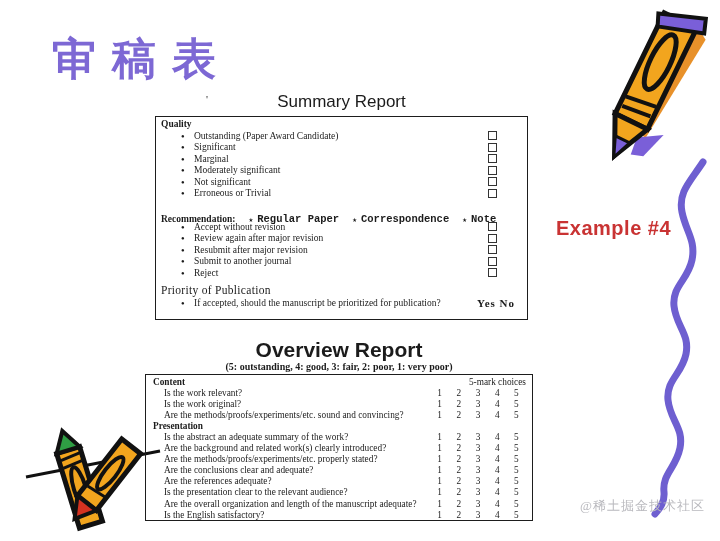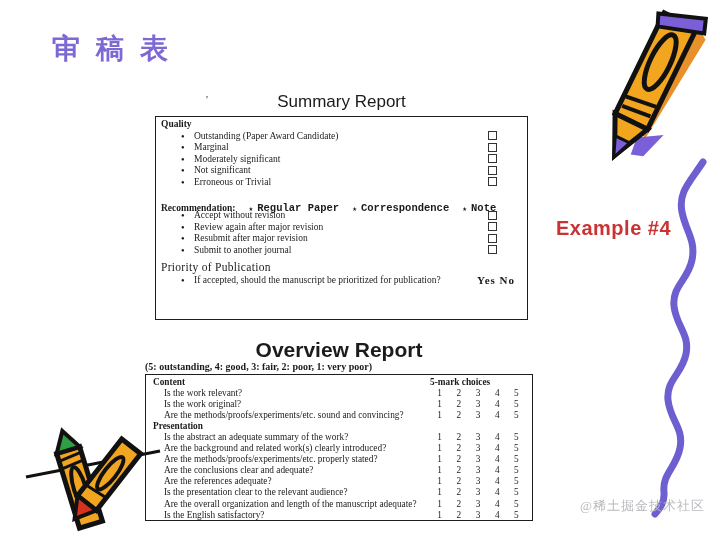--- a/index.html
+++ b/index.html
@@ -1,21 +1,21 @@
 <!DOCTYPE html>
 <html style="--purple-title: #7d68d4; --example-red: #c93333; --squiggle-purple: #6e5fd0; --pencil-yellow: #f2a51e; --pencil-shadow: #e8912a; --pencil-purple: #7a5fd8; --crayon-green: #2f9e44; --crayon-red: #d53220; --ink: #1b1b1b; --watermark-gray: #b9b9be;"><head>
 <meta charset="utf-8">
 <style>
   html,body{margin:0;padding:0;background:#e9e9e9;}
   .slide{position:relative;width:720px;height:541px;background:#ffffff;overflow:hidden;
          font-family:"Liberation Serif",serif;color:var(--ink,#1b1b1b);}
 
   
   .cn-title{position:absolute;left:52px;top:30px;font-family:"DejaVu Serif",serif;
-            font-weight:bold;font-size:28px;color:var(--purple-title);letter-spacing:16px;}
+            font-weight:bold;font-size:44px;color:var(--purple-title);letter-spacing:16px;}
 
   
   .summary-title{position:absolute;left:155px;top:92px;width:373px;text-align:center;
                  font-family:"Liberation Sans",sans-serif;font-weight:normal;font-size:17px;}
   .tick{position:absolute;left:206px;top:93px;font-size:11px;}
   .summary-box{position:absolute;left:155px;top:116px;width:373px;height:204px;
                border:1.5px solid #1d1d1d;box-sizing:border-box;padding-top:2px;overflow:hidden;}
   .sec-h{font-weight:bold;font-size:9.5px;padding-left:5px;height:11px;line-height:11px;}
   .s-row{display:flex;align-items:center;height:11.5px;padding-left:25px;padding-right:30px;}
   .bullet{width:13px;font-size:6px;line-height:1;}
@@ -26,27 +26,27 @@
   .rec-type{font-family:"Liberation Mono",monospace;font-weight:bold;font-size:10.5px;margin-left:13px;}
   .star{font-size:8px;margin-right:4px;}
   .pri-h{font-size:11.5px;padding-left:5px;margin-top:5px;height:13px;letter-spacing:0.3px;}
   .pri-row{display:flex;align-items:center;padding-left:25px;padding-right:12px;height:12px;}
   .pri-q{font-size:9.5px;flex:1;white-space:nowrap;}
   .yesno{font-weight:bold;font-size:11px;letter-spacing:1px;white-space:nowrap;}
 
   
   .overview-title{position:absolute;left:145px;top:338px;width:388px;text-align:center;
                   font-family:"Liberation Sans",sans-serif;font-weight:bold;font-size:21px;}
-  .overview-sub{position:absolute;left:145px;top:361px;width:388px;text-align:left;
+  .overview-sub{position:absolute;left:145px;top:361px;width:388px;text-align:center;
                 font-size:10px;font-weight:bold;}
   .overview-box{position:absolute;left:145px;top:374px;width:388px;height:147px;
                 border:1.5px solid #1d1d1d;box-sizing:border-box;padding-top:1px;overflow:hidden;}
   .t-row{display:flex;align-items:center;height:11.1px;padding:0 6px 0 7px;}
   .t-sec{font-weight:bold;font-size:9.3px;flex:1;white-space:nowrap;}
-  .t-choices{font-weight:bold;font-size:9.3px;width:96px;text-align:left;white-space:nowrap;}
+  .t-choices{font-weight:normal;font-size:9.3px;width:96px;text-align:right;white-space:nowrap;}
   .t-q{font-size:9.3px;flex:1;padding-left:11px;white-space:nowrap;}
   .t-scale{width:96px;display:flex;flex:0 0 auto;}
   .t-num{flex:1;text-align:center;font-size:9.3px;}
 
   
   .example{position:absolute;left:556px;top:217px;font-family:"Liberation Sans",sans-serif;
            font-weight:bold;font-size:20px;color:var(--example-red);letter-spacing:0.5px;}
   .watermark{position:absolute;left:580px;top:497px;font-size:13px;color:var(--watermark-gray);
              letter-spacing:1px;}
   .svg-abs{position:absolute;}
@@ -103,20 +103,25 @@
   <div class="summary-box">
     <div class="sec-h">Quality</div>
     <div id="quality-list">
         <div class="s-row">
           <span class="bullet">●</span>
           <span class="s-label">Outstanding (Paper Award Candidate)</span>
           <span class="checkbox"></span>
         </div>
         <div class="s-row">
           <span class="bullet">●</span>
+          <span class="s-label">Significant</span>
+          <span class="checkbox"></span>
+        </div>
+        <div class="s-row">
+          <span class="bullet">●</span>
           <span class="s-label">Marginal</span>
           <span class="checkbox"></span>
         </div>
         <div class="s-row">
           <span class="bullet">●</span>
           <span class="s-label">Moderately significant</span>
           <span class="checkbox"></span>
         </div>
         <div class="s-row">
           <span class="bullet">●</span>
@@ -146,20 +151,25 @@
           <span class="checkbox"></span>
         </div>
         <div class="s-row">
           <span class="bullet">●</span>
           <span class="s-label">Resubmit after major revision</span>
           <span class="checkbox"></span>
         </div>
         <div class="s-row">
           <span class="bullet">●</span>
           <span class="s-label">Submit to another journal</span>
+          <span class="checkbox"></span>
+        </div>
+        <div class="s-row">
+          <span class="bullet">●</span>
+          <span class="s-label">Reject</span>
           <span class="checkbox"></span>
         </div>
       </div>
 
     <div class="pri-h">Priority of Publication</div>
     <div class="pri-row">
       <span class="bullet">●</span>
       <span class="pri-q">If accepted, should the manuscript be prioritized for publication?</span>
       <span class="yesno">Yes No</span>
     </div>

